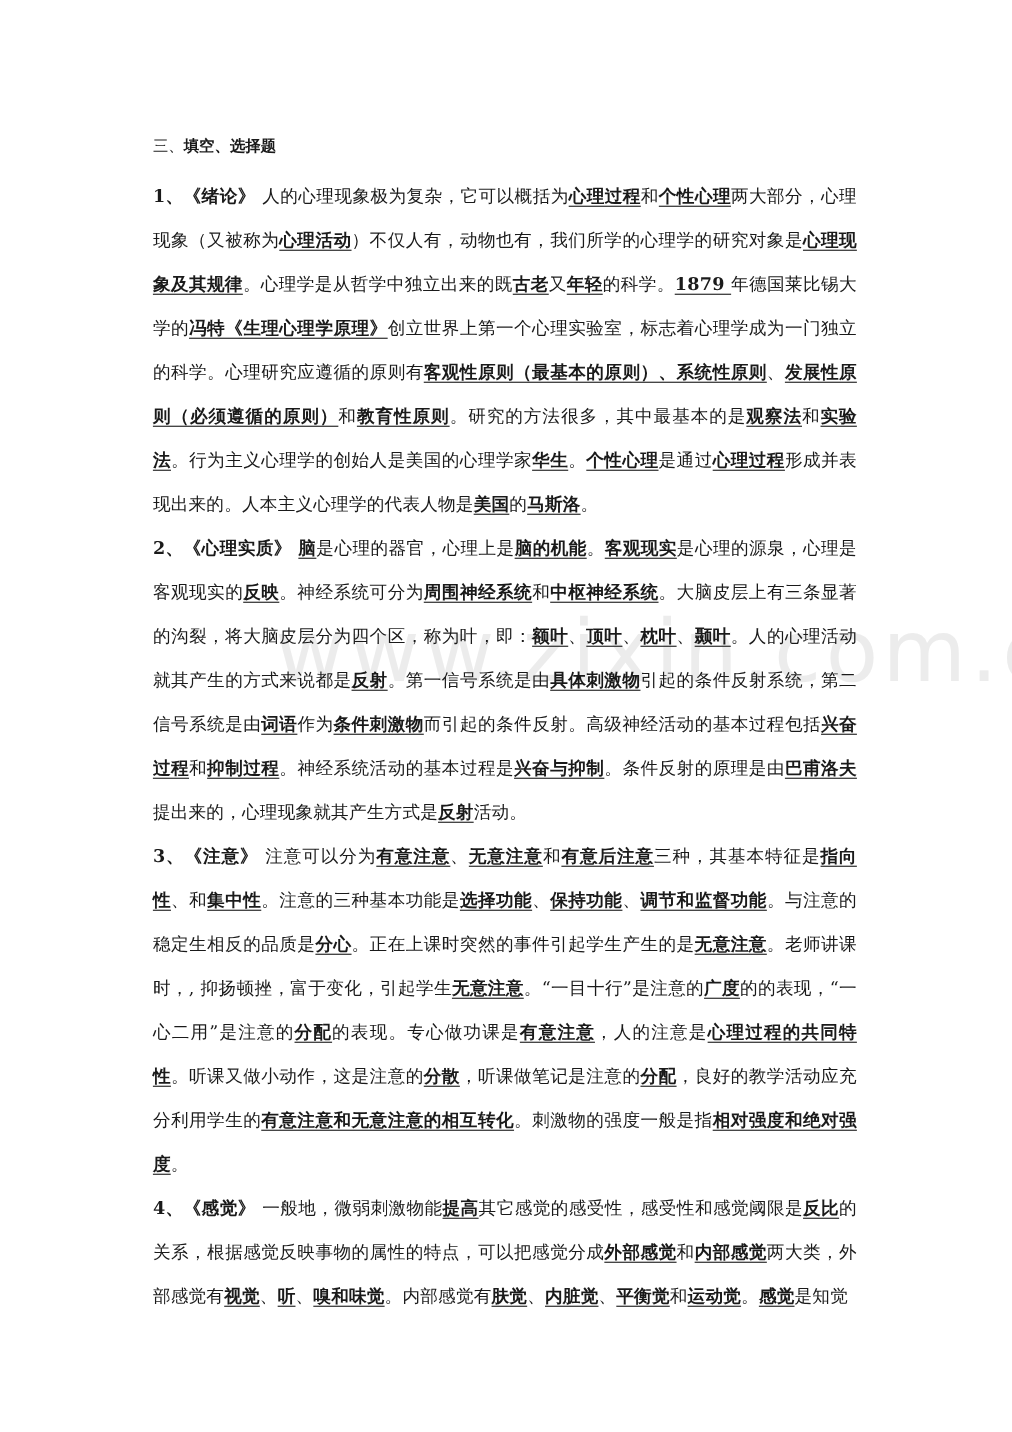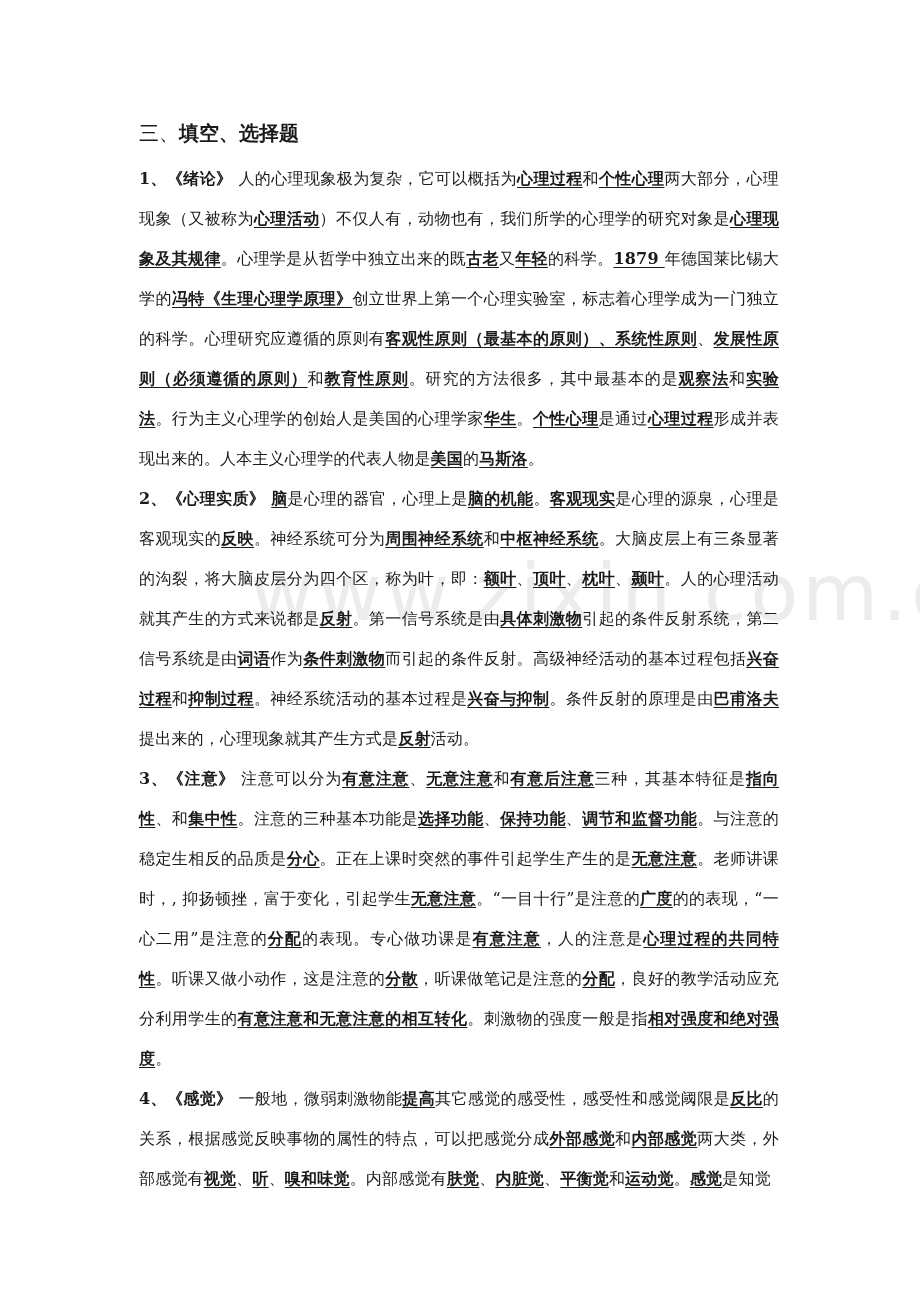--- a/index.html
+++ b/index.html
@@ -1,19 +1,19 @@
 <!DOCTYPE html>
 <html><head>
 <meta charset="utf-8">
 <style>
   html, body { margin: 0; padding: 0; background: #ffffff; }
   body { width: 920px; height: 1302px; position: relative; overflow: hidden;
          font-family: "DejaVu Serif", "Liberation Serif", serif; color: #1a1a1a; }
   .page { position: absolute; left: 139px; top: 118px; width: 640px; }
-  .heading { font-size: 20px; line-height: 30px; margin: 0 0 11px 0; font-weight: normal; }
+  .heading { font-size: 14px; line-height: 30px; margin: 0 0 11px 0; font-weight: normal; }
   .heading .b { font-weight: bold; }
   .para { font-size: 16px; line-height: 40px; text-align: justify; margin: 0; letter-spacing: 0.2px; }
   .para .num { font-weight: bold; }
   .para .topic { font-weight: bold; margin-right: 6px; }
   .ans { font-weight: bold; text-decoration: underline; text-underline-offset: 3px; text-decoration-thickness: 1px; }
   .watermark { position: absolute; left: 250px; top: 548px; font-family: "DejaVu Sans", sans-serif;
                font-size: 78px; color: rgba(200,200,200,0.35); letter-spacing: 4px; pointer-events: none; white-space: nowrap; }
 </style>
 </head>
 <body>

